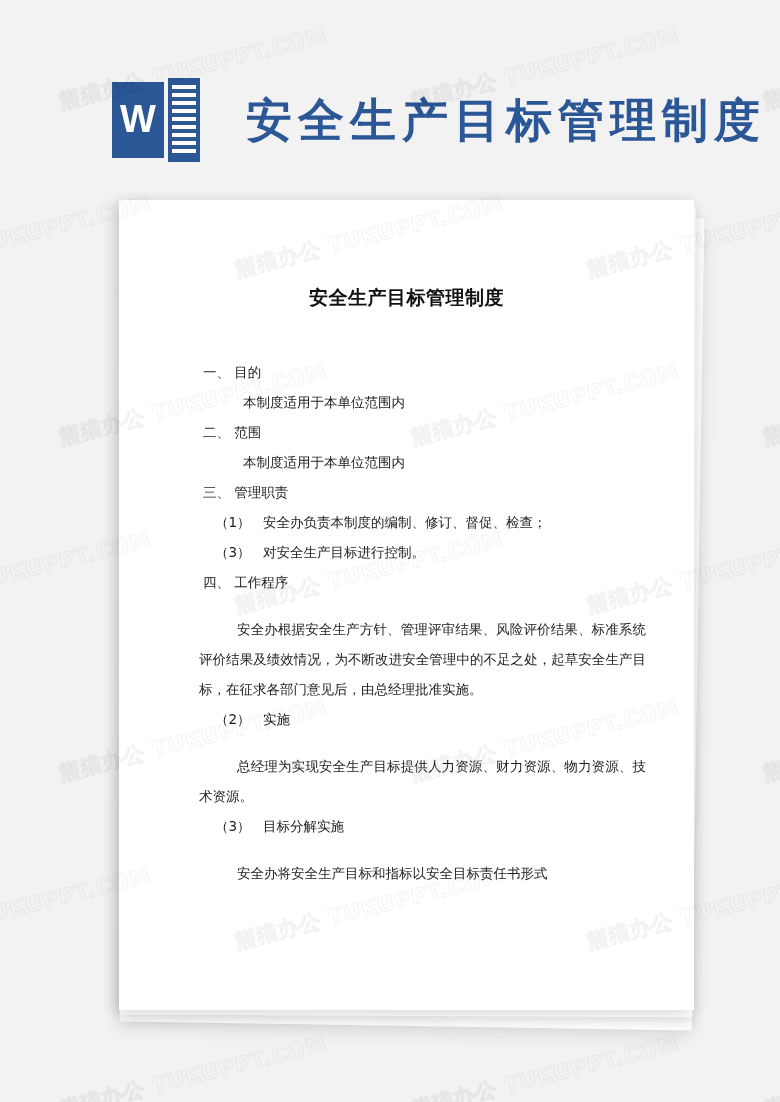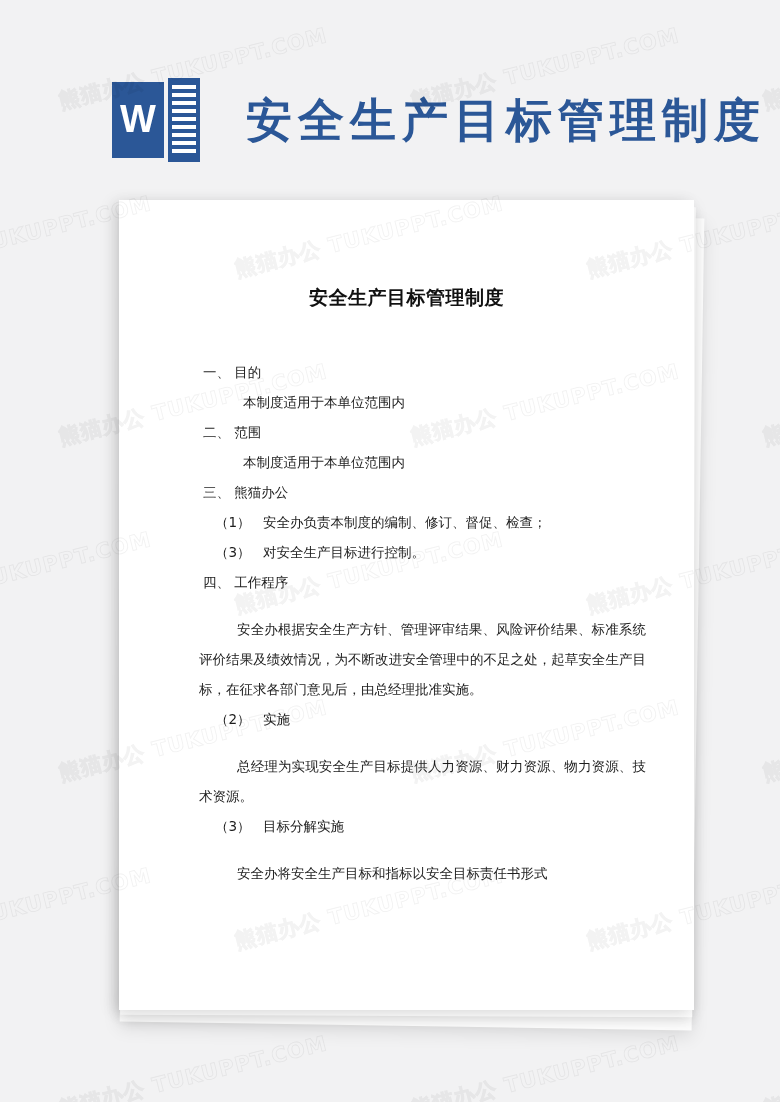--- a/index.html
+++ b/index.html
@@ -209,21 +209,21 @@
   <div class="page-back-2"></div>
   <div class="page-back-1"></div>
   <div class="page-front">
     <div class="doc-body">
       <div class="doc-title">安全生产目标管理制度</div>
       <div class="doc-content" id="doc-content">
           <div class="ln ln-head"><span>一、  </span><span>目的</span></div>
           <div class="ln ln-sub">本制度适用于本单位范围内</div>
           <div class="ln ln-head"><span>二、  </span><span>范围</span></div>
           <div class="ln ln-sub">本制度适用于本单位范围内</div>
-          <div class="ln ln-head"><span>三、  </span><span>熊猫办公</span></div>
+          <div class="ln ln-head"><span>三、  </span><span>管理职责</span></div>
           <div class="ln ln-item"><span class="num">（1）</span><span>安全办负责本制度的编制、修订、督促、检查；</span></div>
           <div class="ln ln-item"><span class="num">（3）</span><span>对安全生产目标进行控制。</span></div>
           <div class="ln ln-head"><span>四、  </span><span>工作程序</span></div>
           <div class="para"><span class="first">安全办根据安全生产方针、管理评审结果、风险评价结果、标准系统评价结果及绩效情况，为不断改进安全管理中的不足之处，起草安全生产目标，在征求各部门意见后，由总经理批准实施。</span></div>
           <div class="ln ln-item"><span class="num">（2）</span><span>实施</span></div>
           <div class="para"><span class="first">总经理为实现安全生产目标提供人力资源、财力资源、物力资源、技术资源。</span></div>
           <div class="ln ln-item"><span class="num">（3）</span><span>目标分解实施</span></div>
           <div class="para"><span class="first">安全办将安全生产目标和指标以安全目标责任书形式</span></div>
         </div>
     </div>

